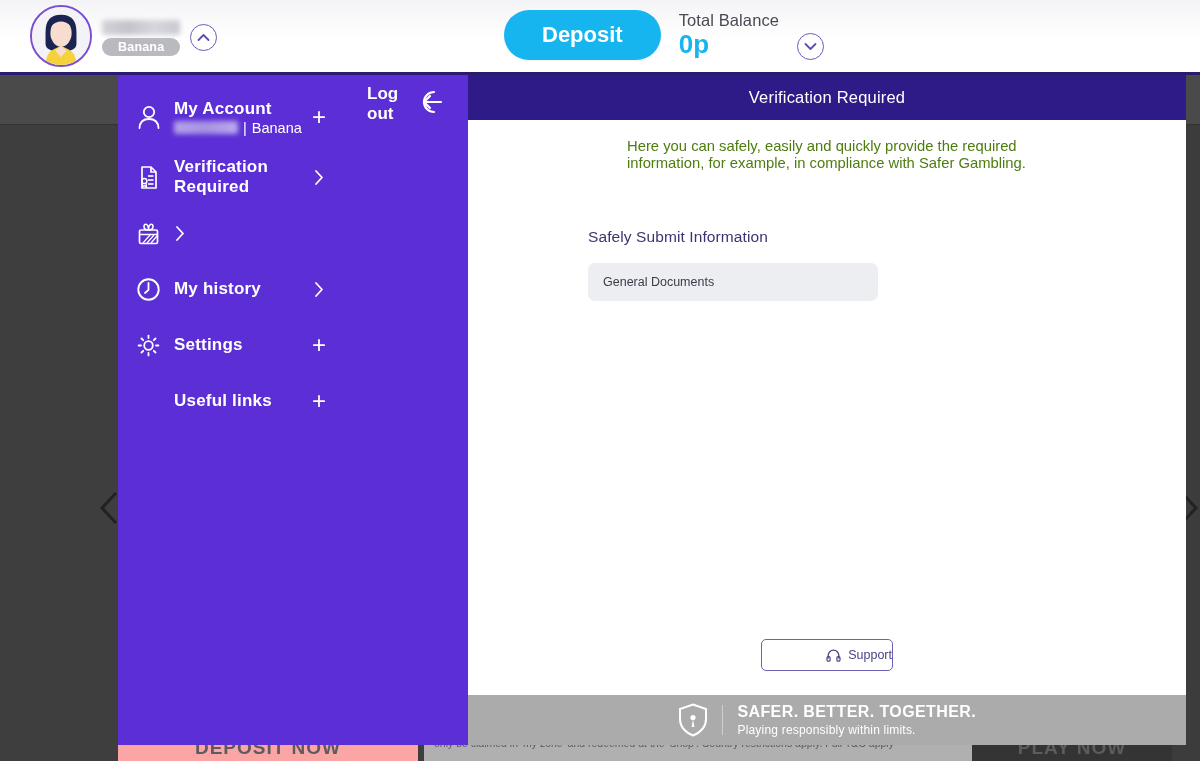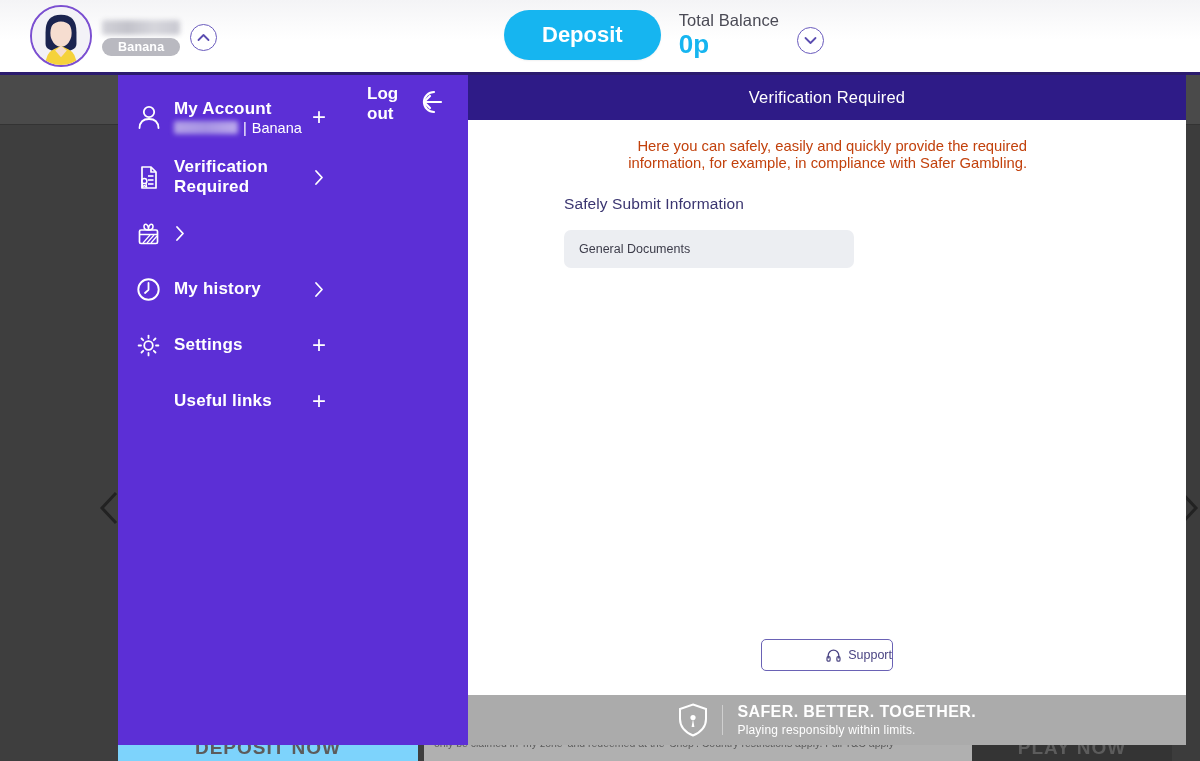--- a/index.html
+++ b/index.html
@@ -30,21 +30,21 @@
     position: absolute; left: 98px; top: 489px; width: 22px; height: 38px;
     z-index: 2;
   }
   .bg-carousel-right {
     position: absolute; left: 1178px; top: 489px; width: 22px; height: 38px;
     z-index: 2;
   }
   .bg-carousel-left svg, .bg-carousel-right svg { display: block; }
   .bg-deposit-now {
     position: absolute; left: 118px; bottom: 0px; width: 300px; height: 26px;
-    background: #7dd3fc; color: #5c5c5c;
+    background: #fca5a5; color: #5c5c5c;
     font-size: 19px; font-weight: bold; letter-spacing: 1px;
     display: flex; align-items: center; justify-content: center;
     filter: blur(0.4px);
   }
   .bg-terms {
     position: absolute; left: 424px; bottom: 0px; width: 748px; height: 26px;
     background: #b0b0b0; color: #5a5a5a;
     font-size: 10.5px; line-height: 12px; padding: 2px 10px 0 10px;
     border-radius: 6px 6px 0 0;
     filter: blur(0.4px);
@@ -99,21 +99,21 @@
   .circle-btn {
     width: 27px; height: 27px; border-radius: 50%;
     border: 1.6px solid #6a5bbd; background: #fff;
     display: flex; align-items: center; justify-content: center;
     cursor: pointer; flex: none; margin-top: 2px;
   }
   .circle-btn svg { display: block; }
 
   .deposit-block {
     position: absolute; left: 504px; top: 9px;
-    display: flex; align-items: center; gap: 18px;
+    display: flex; align-items: flex-end; gap: 18px;
   }
   .deposit-btn {
     background: #16b5f0; color: #ffffff;
     font-size: 22px; font-weight: bold;
     border: none; border-radius: 28px;
     padding: 12px 38px; cursor: pointer;
     box-shadow: 0 1px 2px rgba(0,0,0,.06);
   }
   .balance-block { padding-top: 2px; }
   .balance-label { font-size: 16.5px; color: #4a4a55; letter-spacing: .1px; }
@@ -167,25 +167,25 @@
     position: absolute; left: 468px; top: 75px; width: 718px; height: 620px;
     background: #ffffff; z-index: 35; overflow: hidden;
   }
   .panel-header {
     height: 45px; background: #2e1b87; color: #ffffff;
     display: flex; align-items: center; justify-content: center;
     font-size: 16.5px; letter-spacing: .2px;
   }
   .panel-body { padding: 0; position: relative; height: 575px; }
   .panel-intro {
-    color: #c2410c; font-size: 14.8px; line-height: 1.18;
-    text-align: right; padding: 18px 60px 0 60px; max-width: 520px;
+    color: #4d7c0f; font-size: 14.8px; line-height: 1.18;
+    text-align: left; padding: 18px 60px 0 60px; max-width: 520px;
     margin: 0 auto;
   }
-  .submit-section { margin-top: 22px; padding-left: 96px; }
+  .submit-section { margin-top: 55px; padding-left: 120px; }
   .submit-title { color: #3a3570; font-size: 15.5px; letter-spacing: .1px; }
   .doc-box {
     margin-top: 17px; width: 290px; height: 38px;
     background: #eceef2; border-radius: 7px;
     display: flex; align-items: center; padding-left: 15px;
     color: #3c3c4a; font-size: 12.5px; cursor: pointer;
   }
   .support-wrap {
     position: absolute; left: 0; right: 0; bottom: 24px;
     display: flex; justify-content: center;

